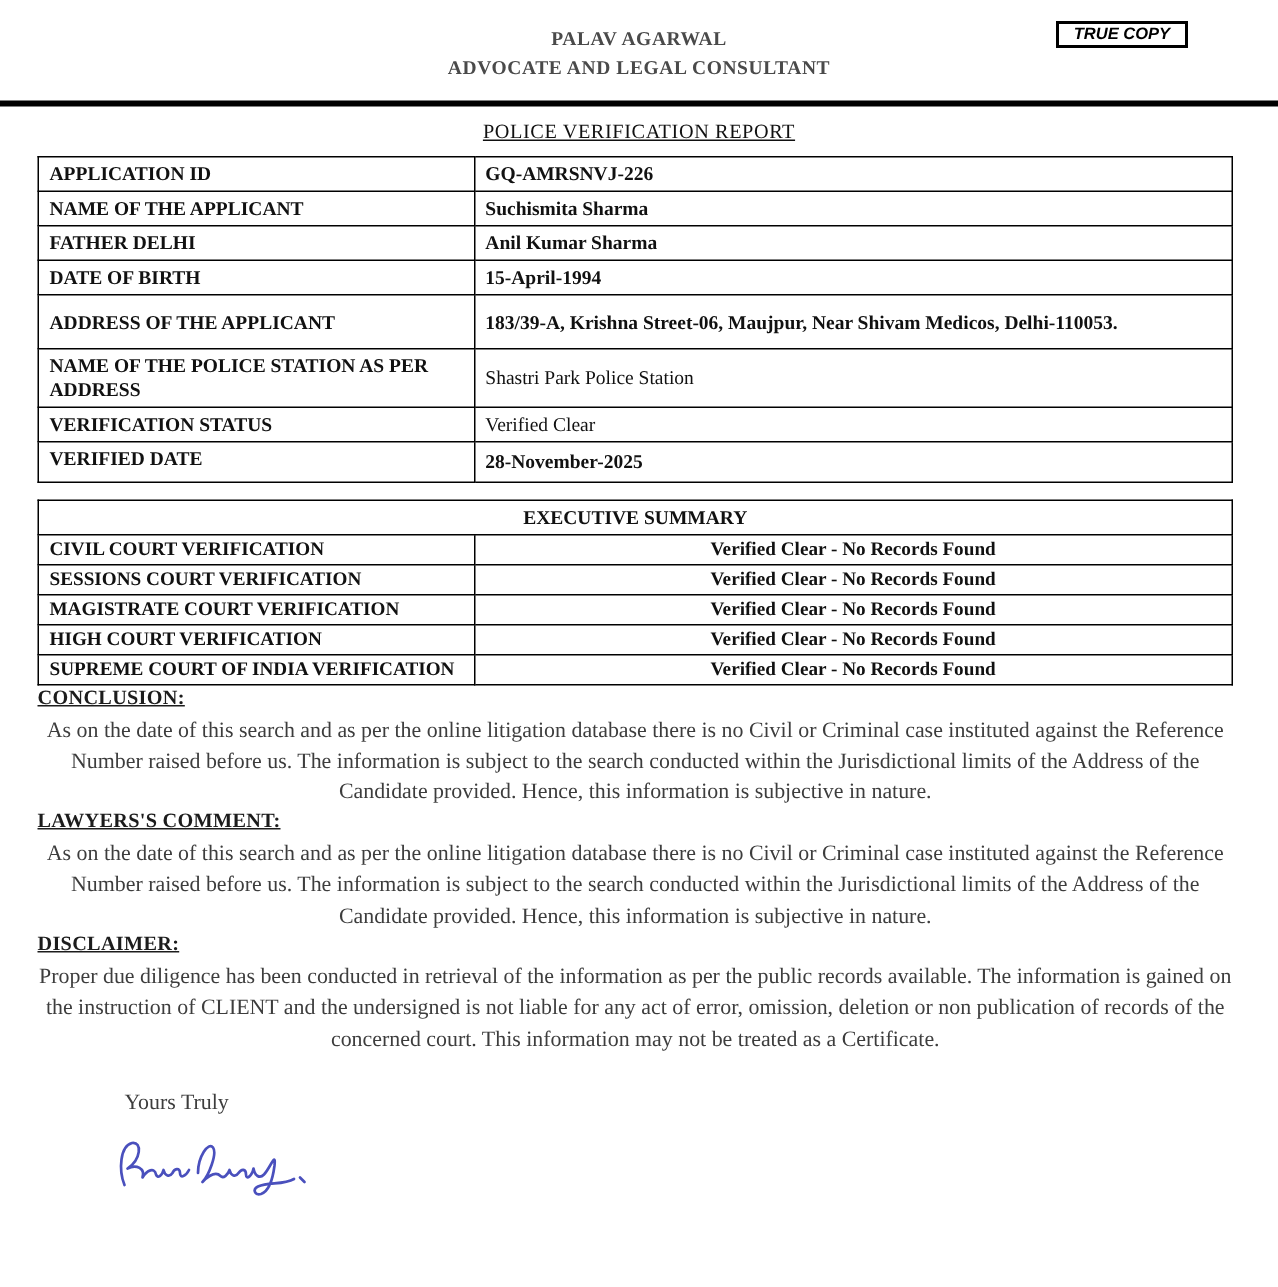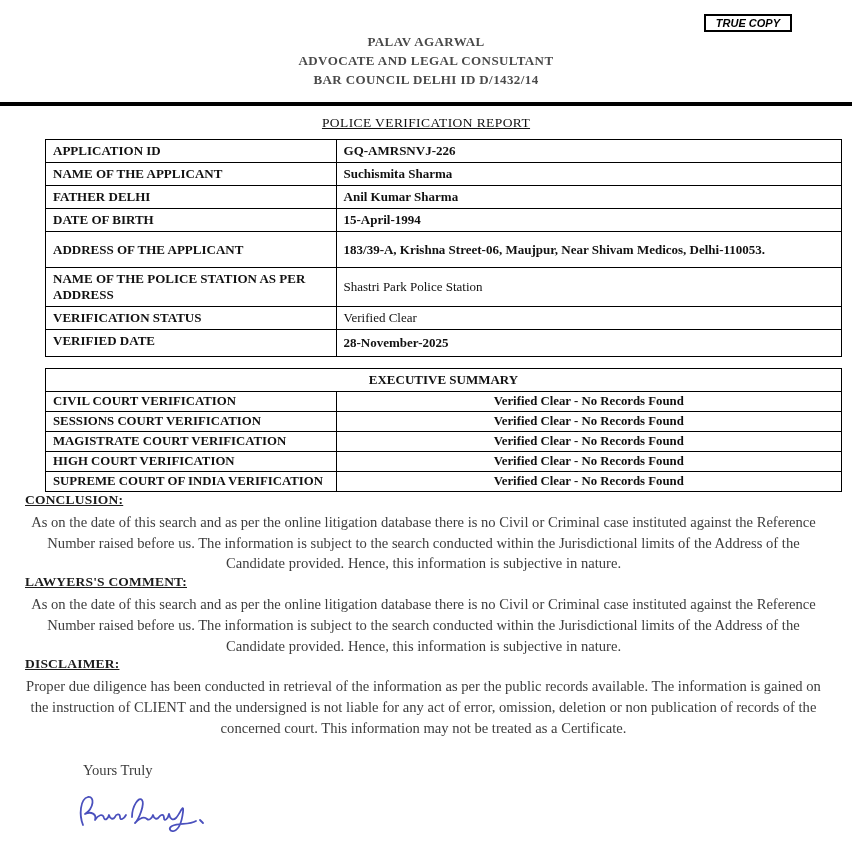--- a/index.html
+++ b/index.html
@@ -1,36 +1,36 @@
 <!DOCTYPE html>
 <html><head>
 <meta charset="utf-8">
 <style>
   * { margin: 0; padding: 0; box-sizing: border-box; }
   html, body { background: #ffffff; }
   body { font-family: "Liberation Serif", serif; color: #222; }
   .page { position: relative; width: 852px; height: 858px; background: #fff; overflow: hidden; }
 
   
-  .header { text-align: center; padding-top: 32px; color: #4a4a4a; }
+  .header { text-align: center; padding-top: 16px; color: #4a4a4a; }
   .header div { font-weight: bold; font-size: 13px; line-height: 19px; letter-spacing: 0.4px; }
   .true-copy {
     position: absolute; top: 14px; right: 60px;
     border: 2px solid #000; padding: 1px 10px;
     font-family: "Liberation Sans", sans-serif;
     font-weight: bold; font-style: italic; font-size: 11px; color: #000;
   }
   .rule { border-top: 4px solid #000; margin-top: 13px; }
 
   
   .title { text-align: center; font-weight: normal; text-decoration: underline; font-size: 13.5px; letter-spacing: 0.4px; margin: 9px 0 8px; color: #111; }
 
   .content { margin: 0 30px 0 25px; }
 
-  table { width: 100%; border-collapse: collapse; margin-left: 20px; }
+  table { width: 100%; border-collapse: collapse; }
   td { border: 1px solid #000; padding: 3px 7px; font-size: 13px; vertical-align: middle; color: #111; }
   td.lbl { font-weight: bold; width: 36.5%; }
   td.val { font-weight: bold; }
 
   #report-table tr:nth-child(5) td { height: 36px; }
   #report-table tr:nth-child(6) td { height: 38px; }
   #report-table tr:nth-child(8) td { height: 27px; vertical-align: top; }
   #report-table tr:nth-child(8) td.val { vertical-align: middle; }
   #report-table tr:nth-child(6) td.val,
   #report-table tr:nth-child(7) td.val { font-weight: normal; }
@@ -50,21 +50,20 @@
   .signature-wrap { margin: 8px 0 0 44px; height: 58px; }
 </style>
 </head>
 <body>
 
 <div class="page">
 
   <div class="header">
     <div>PALAV AGARWAL</div>
     <div>ADVOCATE AND LEGAL CONSULTANT</div>
-    <div>BAR COUNCIL DELHI ID D/1432/14</div>
   </div>
 
   <div class="true-copy">TRUE COPY</div>
 
   <div class="rule"></div>
 
   <div class="title">POLICE VERIFICATION REPORT</div>
 
   <div class="content">
 

